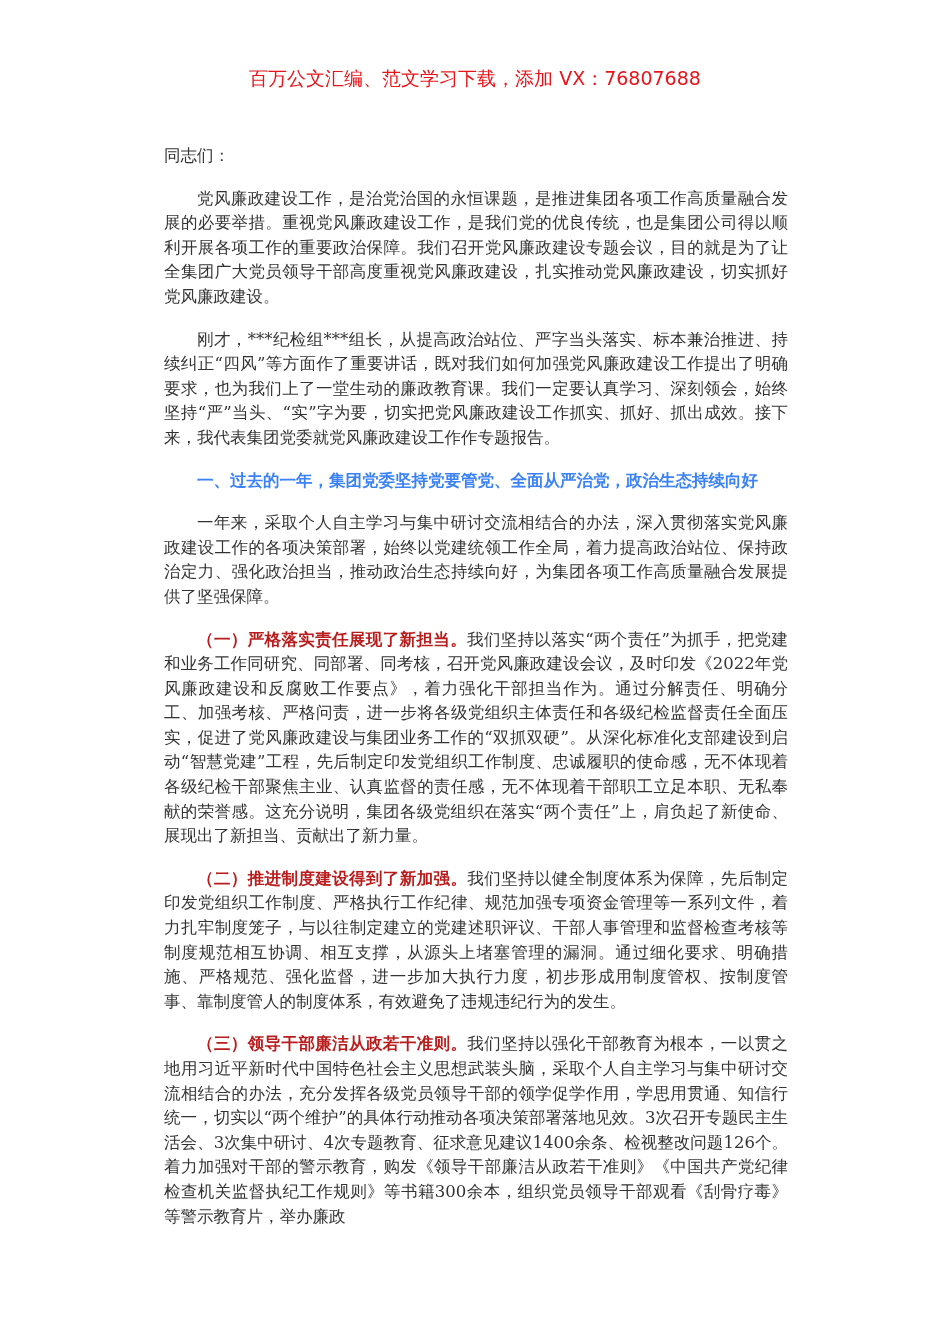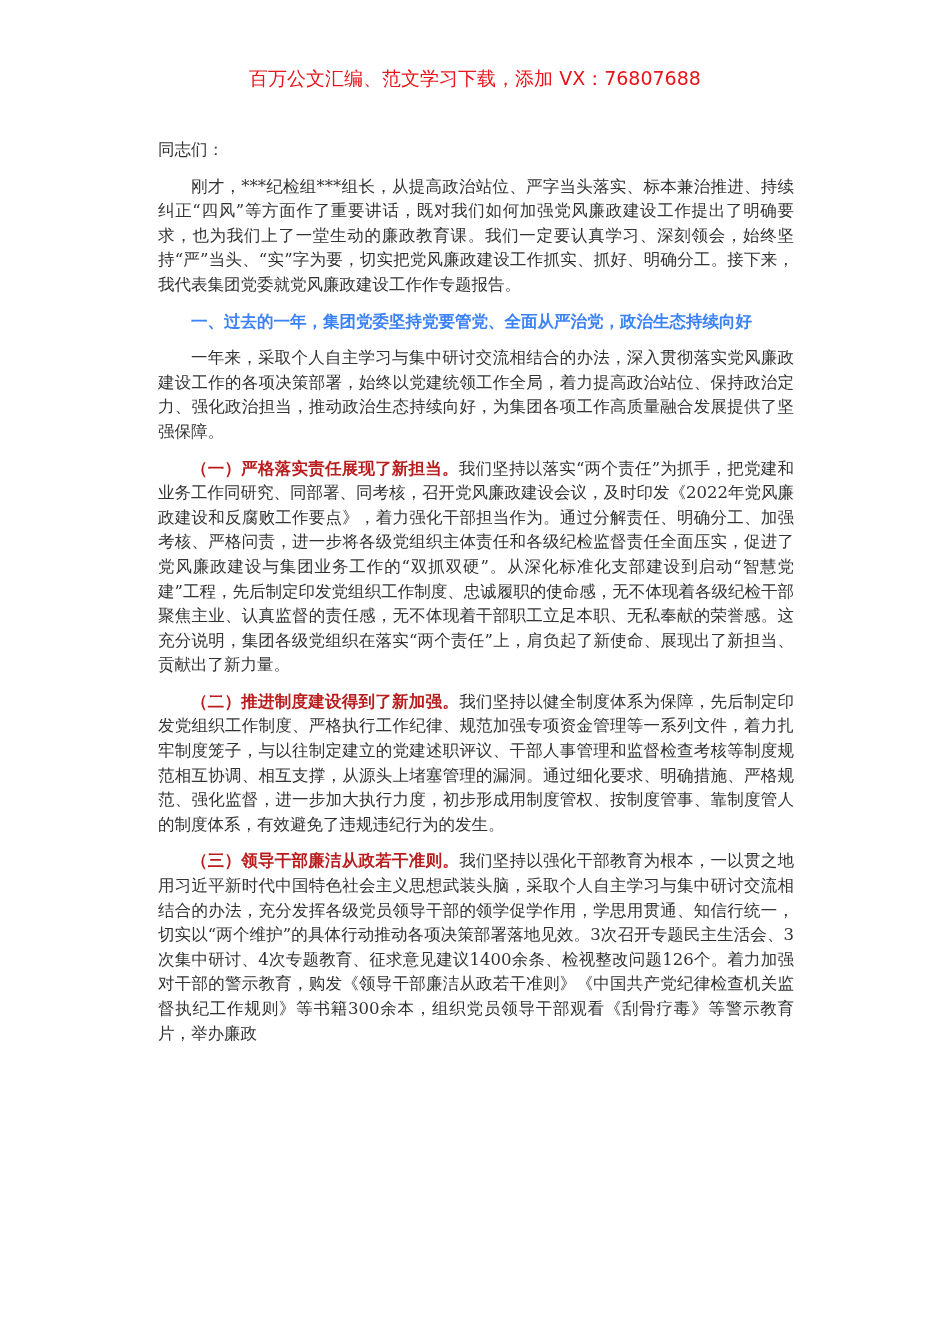--- a/index.html
+++ b/index.html
@@ -7,35 +7,36 @@
   .page { position: absolute; left: 0; top: 0; width: 950px; height: 1344px; background: #fff; }
   .header {
     position: absolute; left: 0; width: 950px; top: 66px; text-align: center;
     font-family: "DejaVu Sans", sans-serif; font-size: 19px; color: #e8141a; letter-spacing: 0px;
   }
   .body-text {
     position: absolute; left: 146px; top: 126px; width: 660px;
     font-family: "DejaVu Serif", serif; font-size: 16.5px; line-height: 24.6px; color: #333;
     text-align: justify;
   }
-  .body-text p { margin: 12px; }
+  .body-text p { margin: 18px; }
   .body-text .indent { text-indent: 2em; }
   .salutation { }
   .h1 { font-family: "DejaVu Sans", sans-serif; font-weight: bold; color: #3b82f6; text-indent: 2em; }
   .bold-lead { font-family: "DejaVu Sans", sans-serif; font-weight: bold; color: #b91c1c; }
 </style>
 </head>
 <body>
 
 <div class="page">
   <div class="header">百万公文汇编、范文学习下载，添加 VX：76807688</div>
 
   <div class="body-text">
     <p class="salutation">同志们：</p>
-    <p class="indent">刚才，***纪检组***组长，从提高政治站位、严字当头落实、标本兼治推进、持续纠正“四风”等方面作了重要讲话，既对我们如何加强党风廉政建设工作提出了明确要求，也为我们上了一堂生动的廉政教育课。我们一定要认真学习、深刻领会，始终坚持“严”当头、“实”字为要，切实把党风廉政建设工作抓实、抓好、明确分工。接下来，我代表集团党委就党风廉政建设工作作专题报告。</p>
+    <p class="indent">党风廉政建设工作，是治党治国的永恒课题，是推进集团各项工作高质量融合发展的必要举措。重视党风廉政建设工作，是我们党的优良传统，也是集团公司得以顺利开展各项工作的重要政治保障。我们召开党风廉政建设专题会议，目的就是为了让全集团广大党员领导干部高度重视党风廉政建设，扎实推动党风廉政建设，切实抓好党风廉政建设。</p>
+    <p class="indent">刚才，***纪检组***组长，从提高政治站位、严字当头落实、标本兼治推进、持续纠正“四风”等方面作了重要讲话，既对我们如何加强党风廉政建设工作提出了明确要求，也为我们上了一堂生动的廉政教育课。我们一定要认真学习、深刻领会，始终坚持“严”当头、“实”字为要，切实把党风廉政建设工作抓实、抓好、抓出成效。接下来，我代表集团党委就党风廉政建设工作作专题报告。</p>
     <p class="h1">一、过去的一年，集团党委坚持党要管党、全面从严治党，政治生态持续向好</p>
     <p class="indent">一年来，采取个人自主学习与集中研讨交流相结合的办法，深入贯彻落实党风廉政建设工作的各项决策部署，始终以党建统领工作全局，着力提高政治站位、保持政治定力、强化政治担当，推动政治生态持续向好，为集团各项工作高质量融合发展提供了坚强保障。</p>
 
     <p class="indent"><span class="bold-lead">（一）严格落实责任展现了新担当。</span><span>我们坚持以落实“两个责任”为抓手，把党建和业务工作同研究、同部署、同考核，召开党风廉政建设会议，及时印发《2022年党风廉政建设和反腐败工作要点》，着力强化干部担当作为。通过分解责任、明确分工、加强考核、严格问责，进一步将各级党组织主体责任和各级纪检监督责任全面压实，促进了党风廉政建设与集团业务工作的“双抓双硬”。从深化标准化支部建设到启动“智慧党建”工程，先后制定印发党组织工作制度、忠诚履职的使命感，无不体现着各级纪检干部聚焦主业、认真监督的责任感，无不体现着干部职工立足本职、无私奉献的荣誉感。这充分说明，集团各级党组织在落实“两个责任”上，肩负起了新使命、展现出了新担当、贡献出了新力量。</span></p>
 
     <p class="indent"><span class="bold-lead">（二）推进制度建设得到了新加强。</span><span>我们坚持以健全制度体系为保障，先后制定印发党组织工作制度、严格执行工作纪律、规范加强专项资金管理等一系列文件，着力扎牢制度笼子，与以往制定建立的党建述职评议、干部人事管理和监督检查考核等制度规范相互协调、相互支撑，从源头上堵塞管理的漏洞。通过细化要求、明确措施、严格规范、强化监督，进一步加大执行力度，初步形成用制度管权、按制度管事、靠制度管人的制度体系，有效避免了违规违纪行为的发生。</span></p>
 
     <p class="indent"><span class="bold-lead">（三）领导干部廉洁从政若干准则。</span><span>我们坚持以强化干部教育为根本，一以贯之地用习近平新时代中国特色社会主义思想武装头脑，采取个人自主学习与集中研讨交流相结合的办法，充分发挥各级党员领导干部的领学促学作用，学思用贯通、知信行统一，切实以“两个维护”的具体行动推动各项决策部署落地见效。3次召开专题民主生活会、3次集中研讨、4次专题教育、征求意见建议1400余条、检视整改问题126个。着力加强对干部的警示教育，购发《领导干部廉洁从政若干准则》《中国共产党纪律检查机关监督执纪工作规则》等书籍300余本，组织党员领导干部观看《刮骨疗毒》等警示教育片，举办廉政</span></p>
   </div>
 </div>

